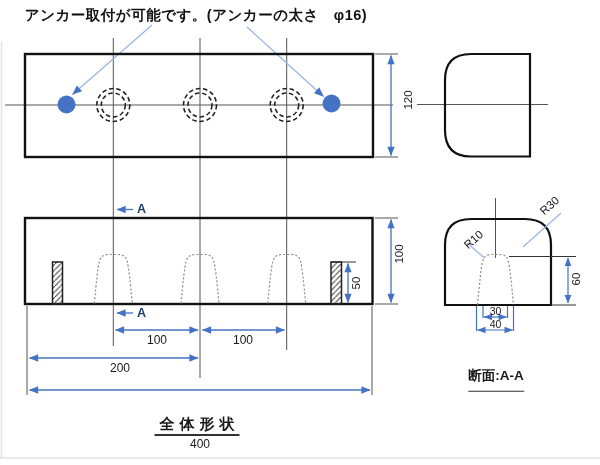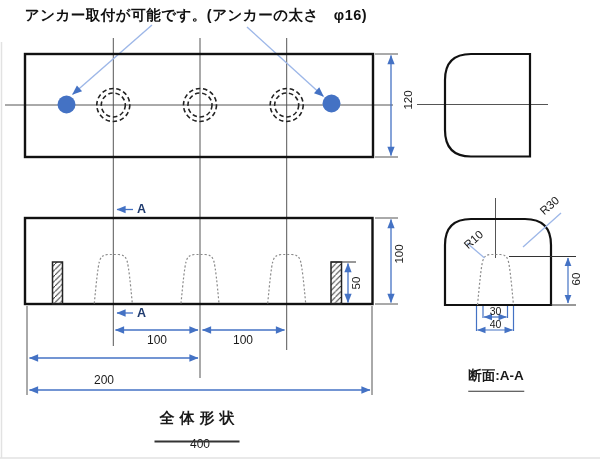--- a/index.html
+++ b/index.html
@@ -9,21 +9,21 @@
   }
   #stage svg{position:absolute;left:0;top:0;}
   .lbl{position:absolute;white-space:nowrap;transform:translate(-50%,-50%);line-height:1;}
   .dim{font-size:12px;color:#1a1a1a;}
   .dim-sm{font-size:10.5px;color:#1a1a1a;}
   .rot{transform:translate(-50%,-50%) rotate(-90deg);}
   .rot45{transform:translate(-50%,-50%) rotate(-42deg);}
   .a-mark{font-size:12.5px;font-weight:bold;color:#1e3a6e;}
   .annot{font-size:14.5px;font-weight:bold;letter-spacing:0.5px;color:#111;}
   .sec-title{font-size:13.5px;font-weight:bold;border-bottom:1.5px solid #333;padding-bottom:8px;margin-top:32px;}
-  .main-title{font-size:15px;font-weight:bold;letter-spacing:5px;border-bottom:2px solid #333;padding-bottom:16px;padding-left:5px;}
+  .main-title{font-size:15px;font-weight:bold;letter-spacing:5px;border-bottom:2px solid #333;padding-bottom:3px;padding-left:5px;}
 </style>
 </head>
 <body>
 
 <div id="stage">
 
   <svg width="600" height="465" viewBox="0 0 600 465">
     <defs>
       <marker id="ahB" viewBox="0 0 10 10" refX="9.5" refY="5" markerWidth="8.5" markerHeight="7" orient="auto-start-reverse">
         <path d="M0,1 L10,5 L0,9 z" fill="#4472C4"></path>
@@ -135,21 +135,21 @@
   <span class="lbl dim rot" style="left:409px;top:100px;font-size:11.5px;">120</span>
 
   <span class="lbl a-mark" style="left:141.5px;top:209px;">A</span>
   <span class="lbl a-mark" style="left:141.5px;top:312.5px;">A</span>
 
   <span class="lbl dim rot" style="left:400px;top:254px;font-size:11.5px;">100</span>
   <span class="lbl dim rot" style="left:357px;top:283px;font-size:11.5px;">50</span>
 
   <span class="lbl dim" style="left:157px;top:340px;">100</span>
   <span class="lbl dim" style="left:243px;top:340px;">100</span>
-  <span class="lbl dim" style="left:104px;top:368px;margin-top:12px;">200</span>
+  <span class="lbl dim" style="left:120px;top:368px;">200</span>
   <span class="lbl dim" style="left:200px;top:400px;margin-top:44px;">400</span>
 
   <span class="lbl dim rot45" style="left:550px;top:206px;font-size:11.5px;">R30</span>
   <span class="lbl dim rot45" style="left:474px;top:240px;font-size:11.5px;">R10</span>
   <span class="lbl dim rot" style="left:577px;top:279px;font-size:11.5px;">60</span>
   <span class="lbl dim-sm" style="left:495.5px;top:311px;">30</span>
   <span class="lbl dim-sm" style="left:495.5px;top:323.5px;text-align:center;">40</span>
 
   <span class="lbl sec-title" style="left:496px;top:348px;">断面:A-A</span>
 

